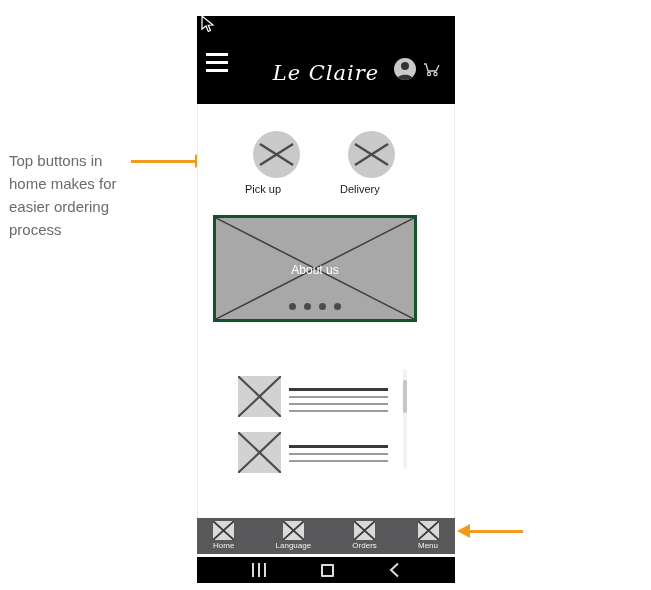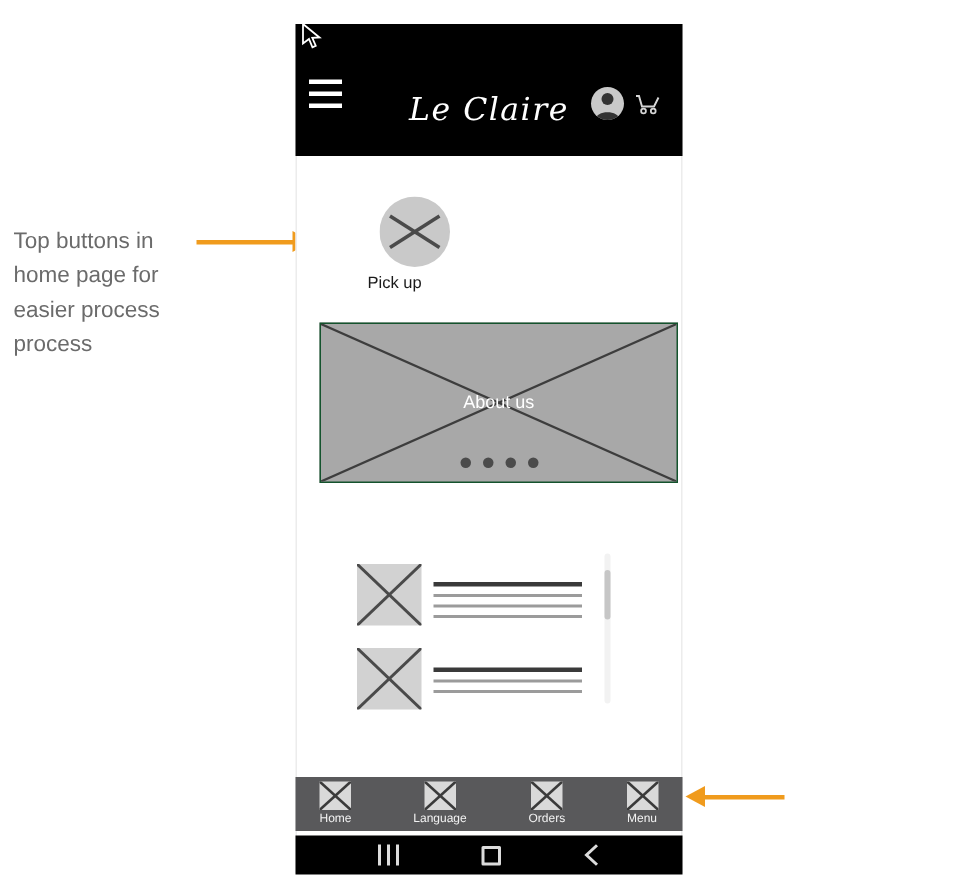--- a/index.html
+++ b/index.html
@@ -46,22 +46,22 @@
   .cart { position:absolute; left:226px; top:45px; }
 
   
   .quick-btn { position:absolute; top:114px; width:62px; text-align:left; cursor:pointer; }
   .quick-btn.b1 { left:47px; }
   .quick-btn.b2 { left:142px; }
   .quick-btn .circle { width:47px; height:47px; margin:0 auto; display:block; }
   .quick-btn .lbl { margin-top:5px; font-size:11px; color:#1a1a1a; }
 
   
-  .banner { position:absolute; left:15px; top:198px; width:239px; height:107px;
-            background:#a8a8a8; border:1px solid #14532d; }
+  .banner { position:absolute; left:15px; top:198px; width:204px; height:107px;
+            background:#a8a8a8; border:3px solid #14532d; }
   .banner svg { position:absolute; left:0; top:0; width:100%; height:100%; }
   .banner .caption { position:absolute; left:0; right:0; top:45px; text-align:center;
                      color:#fff; font-size:12px; }
   .dots { position:absolute; left:0; right:0; bottom:9px; text-align:center; line-height:0; }
   .dots i { display:inline-block; width:7px; height:7px; border-radius:50%;
             background:#4b4b4b; margin:0 4px; }
 
   
   .specials-heading { position:absolute; left:0; right:0; top:329px; text-align:center;
                       font-size:12px; font-weight:bold; color:#111; }
@@ -94,21 +94,21 @@
   .recents { display:flex; gap:4px; cursor:pointer; }
   .recents span { width:2px; height:14px; background:#dcdcdc; display:block; }
   .home-sq { width:13px; height:13px; border:2px solid #dcdcdc; border-radius:1px; cursor:pointer; }
   .back-ch { cursor:pointer; }
 </style>
 </head>
 <body>
 
 <div class="canvas">
 
-  <div class="note note-left">Top buttons in home page for easier process process</div>
+  <div class="note note-left">Top buttons in home makes for easier ordering process</div>
   <div class="arrow arrow-right">
     <div class="shaft"></div>
     <div class="head"></div>
   </div>
 
   <div class="arrow arrow-left">
     <div class="shaft"></div>
     <div class="head"></div>
   </div>
 
@@ -138,20 +138,28 @@
     </div>
 
     <div class="quick-btn b1">
       <svg class="circle" viewBox="0 0 47 47">
         <circle cx="23.5" cy="23.5" r="23.5" fill="#c9c9c9"></circle>
         <line x1="7" y1="13" x2="40" y2="34" stroke="#4a4a4a" stroke-width="2.4"></line>
         <line x1="40" y1="13" x2="7" y2="34" stroke="#4a4a4a" stroke-width="2.4"></line>
       </svg>
       <div class="lbl">Pick up</div>
     </div>
+    <div class="quick-btn b2">
+      <svg class="circle" viewBox="0 0 47 47">
+        <circle cx="23.5" cy="23.5" r="23.5" fill="#c9c9c9"></circle>
+        <line x1="7" y1="13" x2="40" y2="34" stroke="#4a4a4a" stroke-width="2.4"></line>
+        <line x1="40" y1="13" x2="7" y2="34" stroke="#4a4a4a" stroke-width="2.4"></line>
+      </svg>
+      <div class="lbl">Delivery</div>
+    </div>
 
     <div class="banner">
       <svg viewBox="0 0 223 107" preserveAspectRatio="none">
         <line x1="0" y1="0" x2="223" y2="107" stroke="#3d3d3d" stroke-width="1.5" vector-effect="non-scaling-stroke"></line>
         <line x1="0" y1="107" x2="223" y2="0" stroke="#3d3d3d" stroke-width="1.5" vector-effect="non-scaling-stroke"></line>
       </svg>
       <div class="caption">About us</div>
       <div class="dots">
         <i></i><i></i><i></i><i></i>
       </div>

